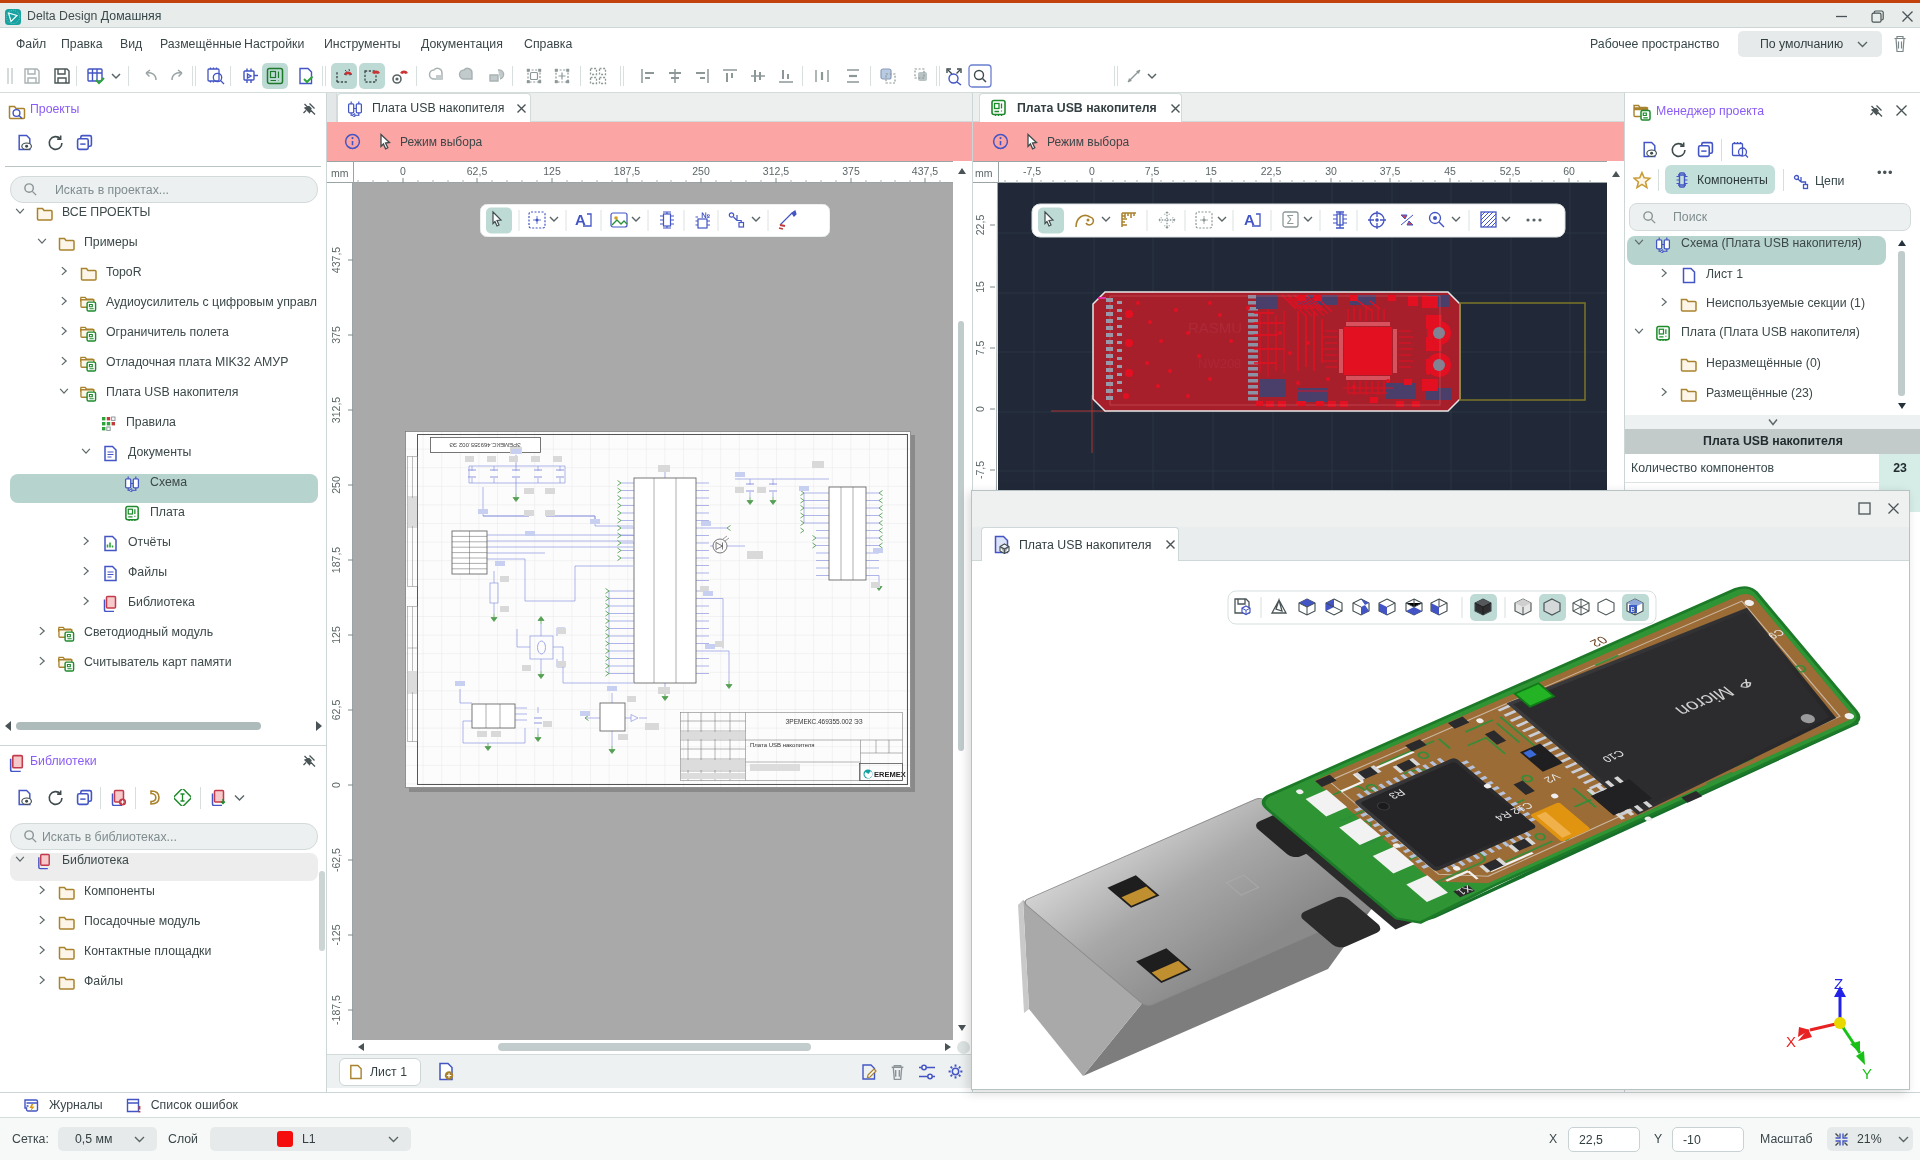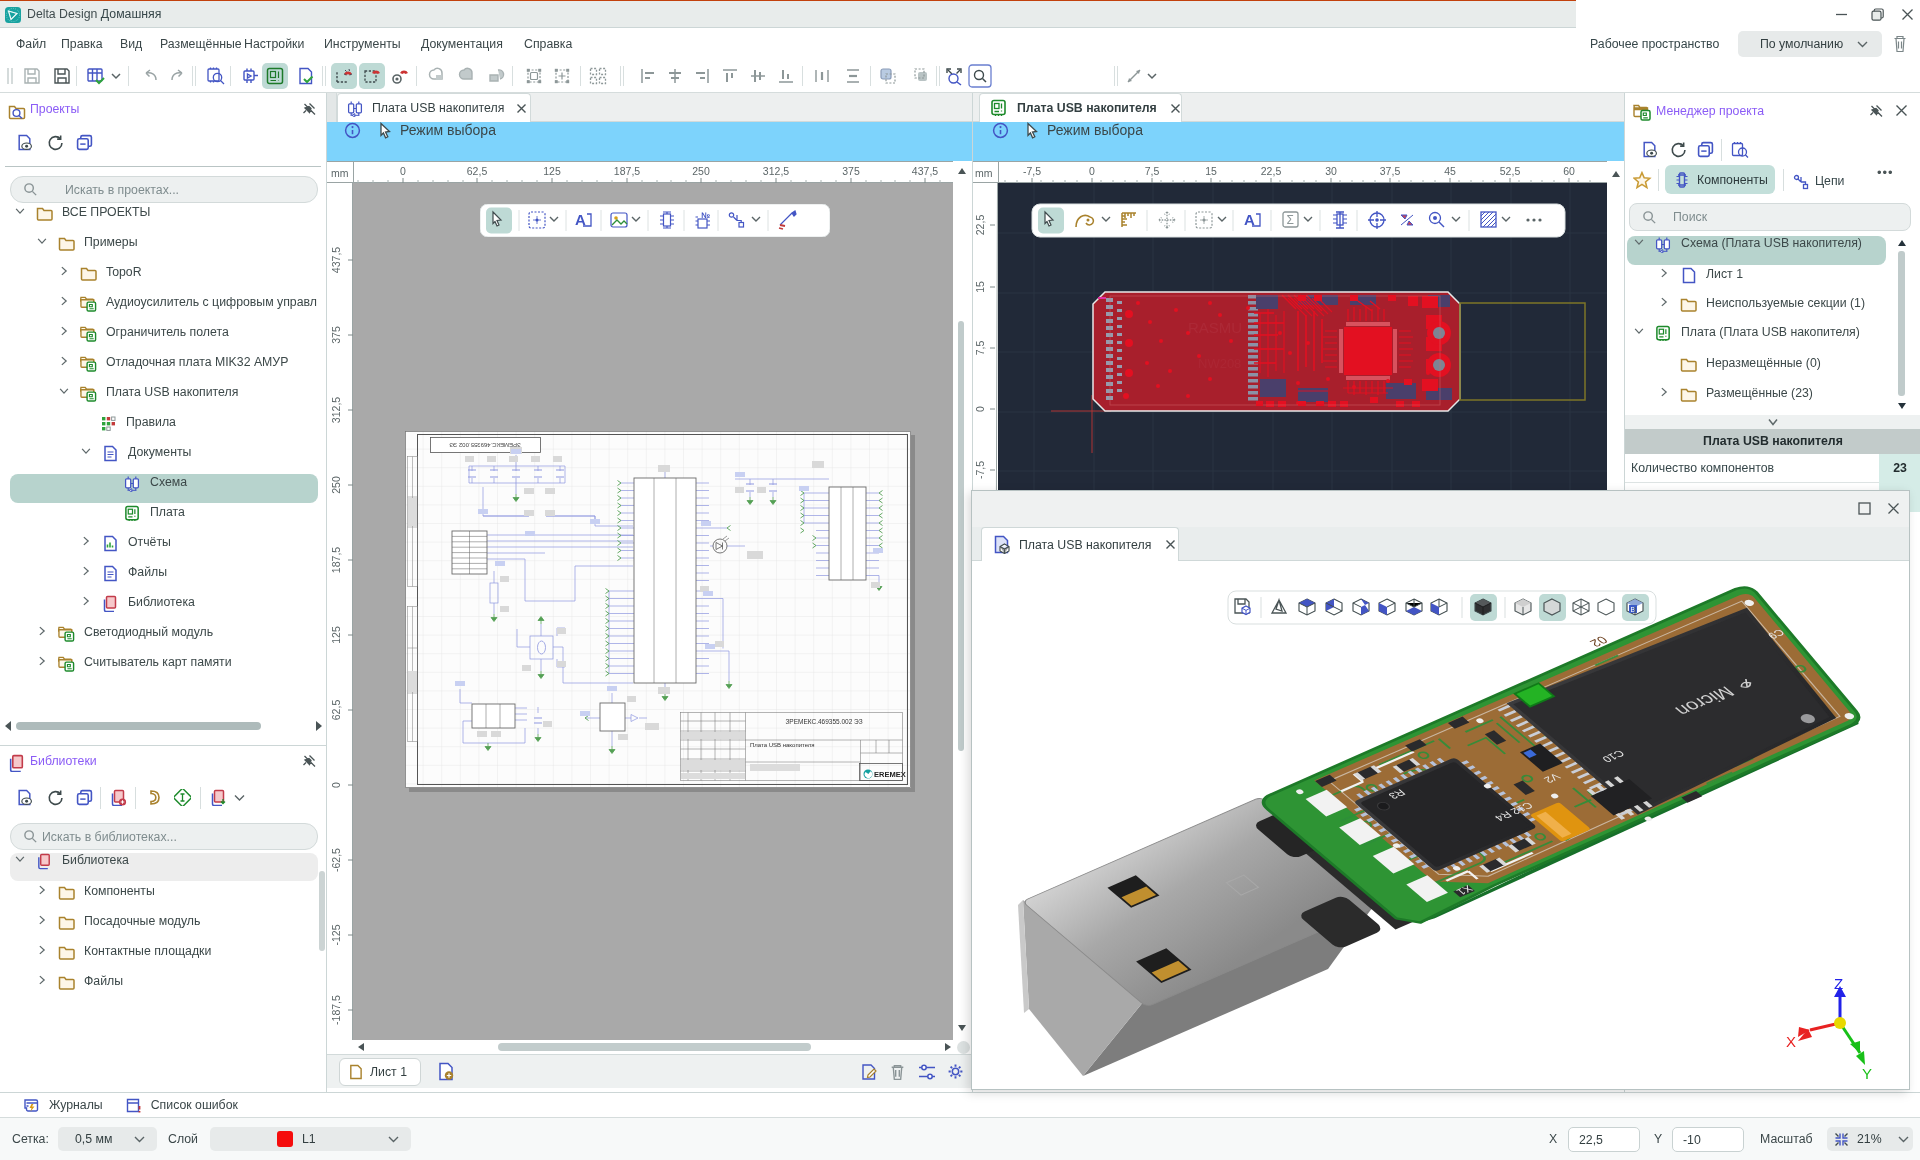--- a/index.html
+++ b/index.html
@@ -3,21 +3,21 @@
 <meta charset="utf-8">
 <style>
 *{margin:0;padding:0;box-sizing:border-box}
 html,body{width:1920px;height:1160px;overflow:hidden}
 body{font-family:"Liberation Sans",sans-serif;position:relative;background:#fff;color:#37474a}
 .abs{position:absolute}
 svg{display:block}
 .tab-act svg,.trow svg,.drop svg,.search svg,#journalbar svg,.inforow svg,div[style] > svg{flex:0 0 auto}
 .sep-v{width:1px;background:#d7dede;height:22px}
 
-#titlebar{left:0;top:0;width:1576px;height:28px;background:#e8eceb;border-top:1px solid #c2410c;border-bottom:1px solid #ccd6d6}
+#titlebar{left:0;top:0;width:1920px;height:28px;background:#e8eceb;border-top:3px solid #c2410c;border-bottom:1px solid #ccd6d6}
 #menubar{left:0;top:28px;width:1920px;height:32px;background:#fff}
 .menu-item{position:absolute;top:0;height:32px;line-height:32px;font-size:12.3px;color:#3b4749}
 #maintoolbar{left:0;top:60px;width:1920px;height:33px;background:#fff;border-bottom:1px solid #d5dcdc}
 .tb-ico{position:absolute;top:6px;width:20px;height:20px}
 .tb-box{position:absolute;top:3px;width:26px;height:26px;background:#bedad5;border-radius:5px}
 .tb-sep{position:absolute;top:6px;width:1px;height:20px;background:#d8dfdf}
 .winbtn{position:absolute;top:0;width:28px;height:27px;display:flex;align-items:center;justify-content:center}
 
 .panel-h{font-size:12.3px;color:#8b5cf6}
 .search{background:#edf0f0;border:1px solid #d3dada;color:#7f8c8e;font-size:12.3px;display:flex;align-items:center}
@@ -26,21 +26,21 @@
 .chev{width:12px;height:12px;flex:0 0 12px}
 .ticon{width:17px;height:17px;flex:0 0 17px;margin-left:10px}
 #leftcol{left:0;top:93px;width:327px;height:999px;background:#fff;border-right:1px solid #ccd6d6}
 #projects{left:0;top:93px;width:327px;height:652px}
 #libraries{left:0;top:745px;width:327px;height:347px;border-top:1px solid #ccd6d6}
 
 #schem{left:327px;top:93px;width:645px;height:999px;background:#fff}
 #pcb{left:972px;top:93px;width:652px;height:999px;background:#fff;border-left:1px solid #ccd6d6}
 .tabbar{position:absolute;left:0;top:0;right:0;height:29px;background:#edefef;border-bottom:1px solid #d2dada}
 .tab-act{position:absolute;top:0;height:29px;background:#fff;border:1px solid #d2dada;border-bottom:none;border-radius:4px 4px 0 0;display:flex;align-items:center;font-size:12.3px;color:#333f41;white-space:nowrap}
-.inforow{position:absolute;left:0;top:29px;right:0;height:39px;background:#7dd3fc;display:flex;font-size:14px;color:#3b4749}
+.inforow{position:absolute;left:0;top:29px;right:0;height:39px;background:#fca5a5;display:flex;align-items:center;font-size:12px;color:#3b4749}
 
 
 
 #manager{left:1624px;top:93px;width:296px;height:999px;background:#fff;border-left:1px solid #ccd6d6}
 
 #journalbar{left:0;top:1092px;width:1920px;height:25px;background:#fff;border-top:1px solid #ccd6d6;display:flex;align-items:center;font-size:12.3px;color:#3b4749}
 #statusbar{left:0;top:1117px;width:1920px;height:43px;background:#f7f9f9;border-top:1px solid #d5dcdc;font-size:12.3px;color:#3b4749}
 .drop{background:#e7eaea;border-radius:5px;display:flex;align-items:center;font-size:12.3px;color:#333f41}
 .inputbox{background:#fff;border:1px solid #c9d2d2;border-radius:5px;display:flex;align-items:center;padding-left:10px;font-size:12.3px;color:#333f41}
 
@@ -426,21 +426,21 @@
       <use href="#s-refresh"></use>
     </svg>
   <svg class="abs" style="left:76px;top:41px" width="17" height="17" viewBox="0 0 16 16">
       <use href="#s-winmin"></use>
     </svg>
   <div class="abs" style="left:5px;top:73px;width:316px;height:1px;background:#b9c4c4"></div>
   <div class="abs search" style="left:10px;top:83px;width:308px;height:27px;border-radius:13px">
     <svg style="margin-left:12px" width="15" height="15" viewBox="0 0 16 16">
         <use href="#s-search"></use>
       </svg>
-    <span style="margin-left:27px">Искать в проектах...</span>
+    <span style="margin-left:17px">Искать в проектах...</span>
   </div>
   <div class="trow" style="left:14px;top:112px">
       <svg class="chev" viewBox="0 0 14 14">
         <use href="#s-chev-d"></use>
       </svg>
       <svg class="ticon" viewBox="0 0 17 17">
         <use href="#s-folder"></use>
       </svg>
       <span class="lbl">ВСЕ ПРОЕКТЫ</span>
     </div>

